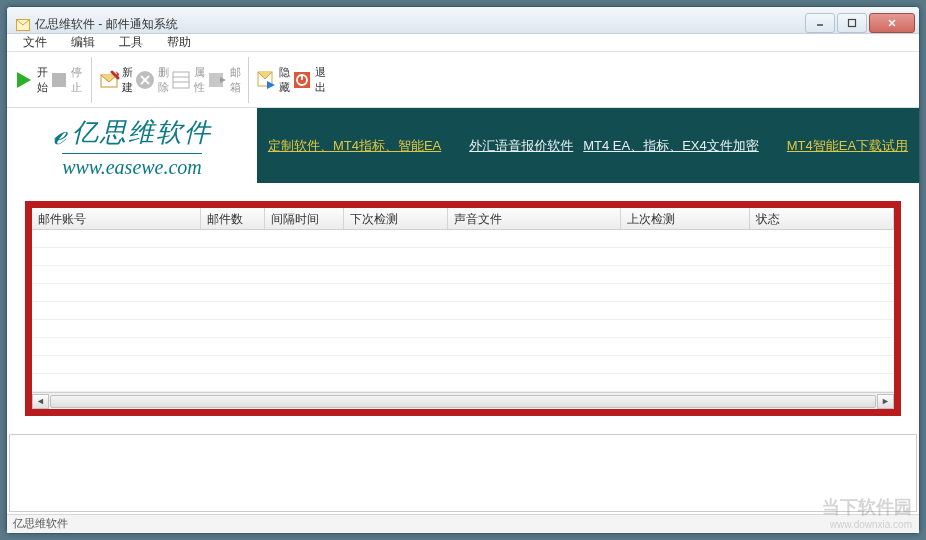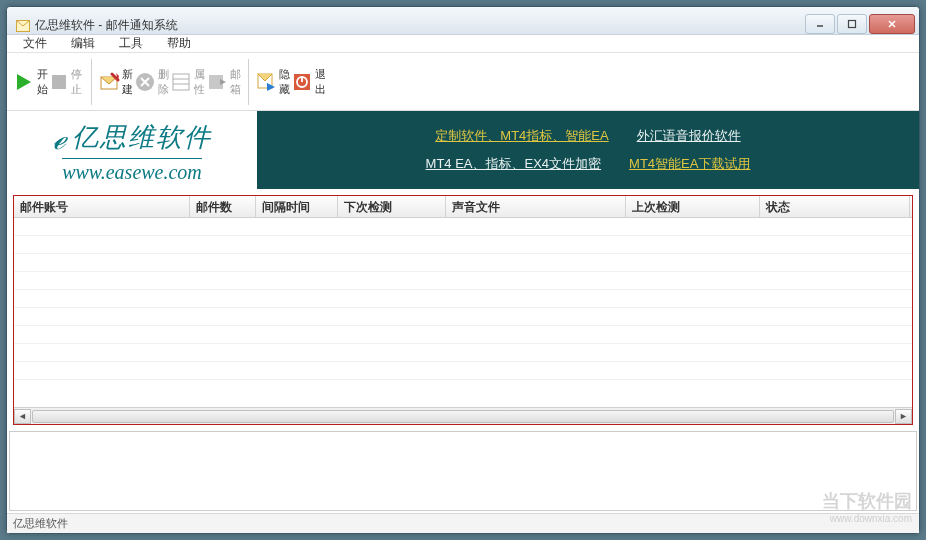--- a/index.html
+++ b/index.html
@@ -23,38 +23,38 @@
 .tsep { width:1px; height:46px; background:#d0d0d0; margin:0 4px;}
 .tbtn { width:36px; display:flex; flex-direction:row; align-items:center; justify-content:center; gap:2px; padding:2px 0;}
 .tbtn .ticon { width:26px; height:26px; display:flex; align-items:center; justify-content:center; border-radius:3px;}
 .tbtn .tlbl { font-size:11px; color:#333;}
 .tbtn.disabled .tlbl { color:#999; }
 
 .banner { height:78px; background:#124d51; display:flex; align-items:stretch; }
 .banner-left { width:250px; background:#fff; display:flex; flex-direction:column; align-items:center; justify-content:center; }
 .brand-cn { font-family: KaiTi, STKaiti, serif; font-style: italic; font-size:26px; color:#0c7a85; letter-spacing:2px; }
 .brand-url { font-family: "Times New Roman", serif; font-style: italic; font-size:20px; color:#0c7a85; border-top:1px solid #0c7a85; padding-top:2px;}
-.banner-right { flex:1; display:flex; flex-direction:column; align-items:center; justify-content:center; gap:10px;}
+.banner-right { flex:1; display:flex; flex-direction:row; align-items:center; justify-content:center; gap:10px;}
 .brow { display:flex; gap:28px; font-size:13px;}
 .blink-y { color:#e0c640; text-decoration:underline;}
 .blink-w { color:#e8f0f0; text-decoration:underline;}
 
-.content { flex:1; display:flex; flex-direction:column; border:1px solid #b91c1c; margin:6px;font-weight:bold; }
+.content { flex:1; display:flex; flex-direction:column; border:7px solid #b91c1c; margin:18px; }
 .gridhead { height:22px; background:linear-gradient(to bottom,#fdfdfd,#ececec); display:flex; border-bottom:1px solid #d0d0d0;}
 .gh-cell { border-right:1px solid #d4d4d4; padding:3px 6px; color:#333; font-size:12px;}
 .gridbody { flex:1; background:#fff; overflow:hidden;}
 .grow { height:18px; border-bottom:1px solid #f0f0f0;}
 .hscroll { height:17px; background:#f0f0f0; border-top:1px solid #d0d0d0; display:flex; align-items:center;}
 .hscroll .arrow { width:17px; height:15px; background:linear-gradient(to bottom,#fdfdfd,#e0e0e0); border:1px solid #c0c0c0; display:flex; align-items:center; justify-content:center; font-size:9px; color:#555;}
 .hscroll .thumb { flex:1; height:13px; margin:0 1px; background:linear-gradient(to bottom,#f5f5f5,#dedede); border:1px solid #c0c0c0; border-radius:2px;}
 
 .logpane { height:80px; border:1px solid #ccc; margin:0 2px 2px 2px; background:#fff;}
 .statusbar { height:20px; border-top:1px solid #d8d8d8; display:flex; align-items:center; padding:0 6px; font-size:11px; color:#555; background:#f4f4f4;}
 
-.watermark { position:absolute; right:14px; bottom:16px; text-align:right; opacity:0.35; pointer-events:none;}
+.watermark { position:absolute; right:14px; bottom:10px; text-align:right; opacity:0.35; pointer-events:none;}
 .watermark .wm1 { font-size:18px; color:#888; font-weight:bold;}
 .watermark .wm2 { font-size:10px; color:#888;}
 </style>
 </head>
 <body>
 
 <div class="window">
 
   <div class="titlebar">
     <span class="tb-icon">

